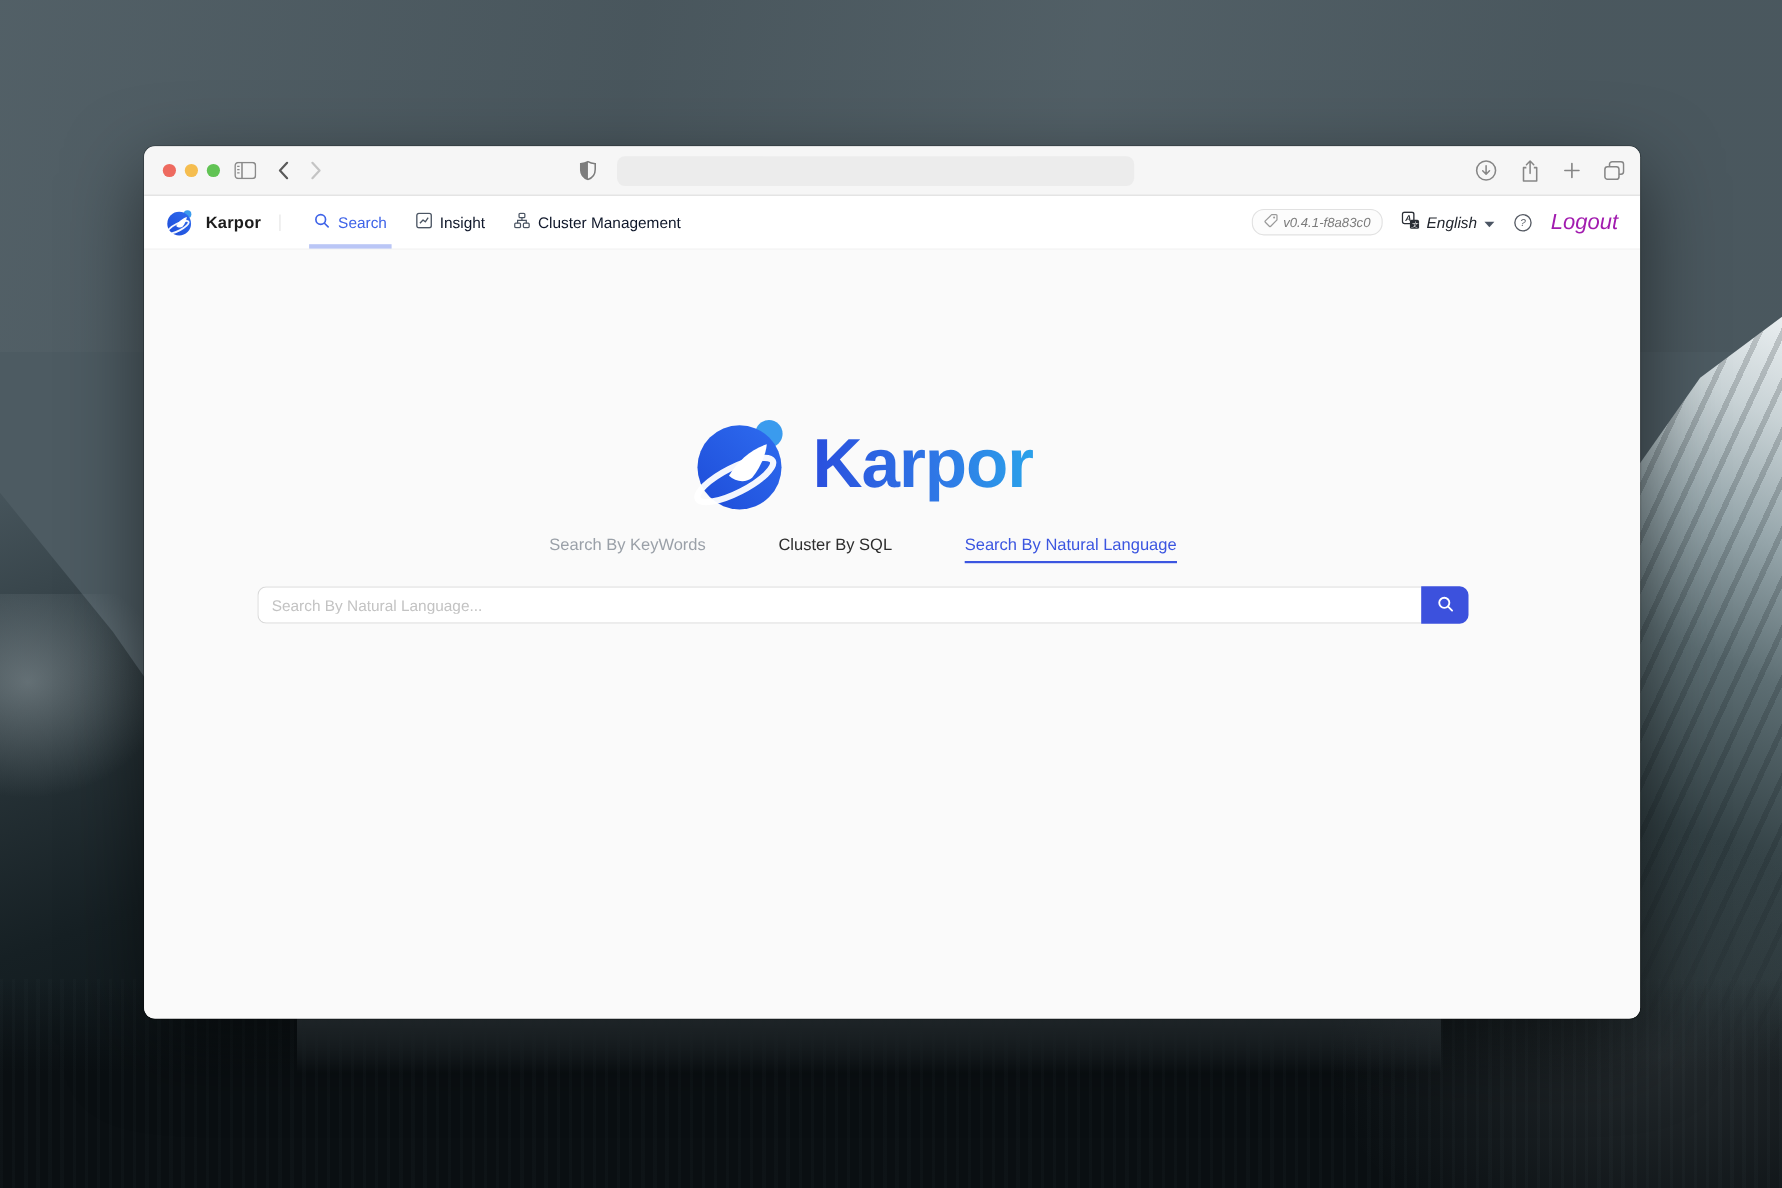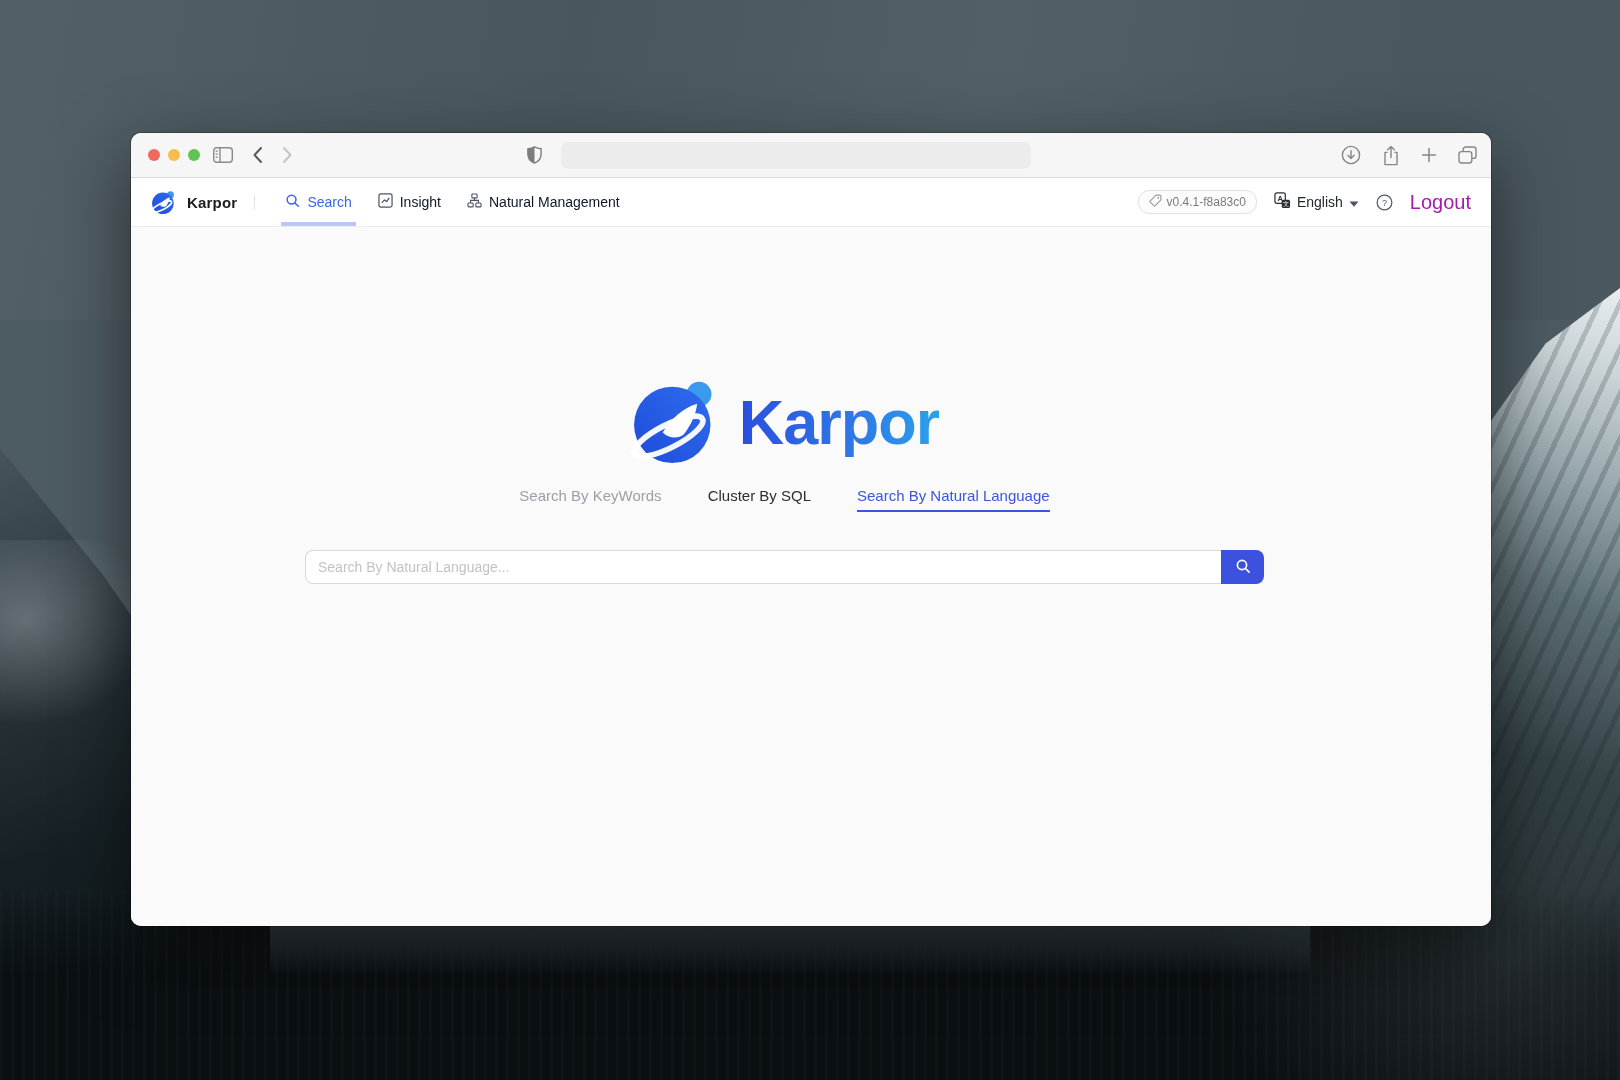--- a/index.html
+++ b/index.html
@@ -55,42 +55,42 @@
     align-items:center;padding:0 20px;position:relative;}
   .brand{display:flex;align-items:center;gap:9px;}
   .brand-name{font-weight:bold;font-size:15px;color:#1c1c1c;letter-spacing:.2px;}
   .vdivider{width:1px;height:15px;background:#e3e3e3;margin:0 17px;}
   .nav{display:flex;height:48px;justify-content:center;}
   .nav-item{display:flex;align-items:center;gap:7px;padding:0 13px;font-size:14px;
     color:#0f172a;position:relative;cursor:pointer;}
   .nav-item.active{color:#3e63e8;}
   .nav-item.active::after{content:"";position:absolute;left:9px;right:9px;bottom:0;height:4px;
     background:#bac6f6;}
-  .appbar-right{margin-left:auto;display:flex;align-items:center;gap:17px;}
+  .appbar-right{margin-left:auto;display:flex;align-items:center;gap:17px;font-style:italic;}
   .version-badge{display:flex;align-items:center;gap:5px;border:1px solid #e1e1e1;
     background:#fcfcfc;border-radius:11px;padding:3px 10px;font-size:12px;color:#7b7b7b;
     cursor:default;}
   .lang{display:flex;align-items:center;gap:6px;font-size:14px;color:#22262e;cursor:pointer;}
   .help-btn{cursor:pointer;display:flex;}
   .logout{color:#a21caf;font-size:20px;cursor:pointer;text-decoration:none;}
 
   
   .main{position:relative;height:700px;background:#fafafa;}
   .hero{position:absolute;left:174px;top:152px;width:959px;display:flex;
     flex-direction:column;align-items:center;}
   .hero-logo{display:flex;align-items:center;gap:13px;height:86px;}
   .hero-word{font-size:63px;font-weight:bold;letter-spacing:-1px;line-height:1.15;
     background:linear-gradient(90deg,#2a4fde 0%,#2f7ae6 60%,#2aa2ea 100%);
     -webkit-background-clip:text;background-clip:text;color:transparent;}
-  .search-tabs{display:flex;gap:46px;margin-top:22px;font-size:15px;}
+  .search-tabs{display:flex;gap:66px;margin-top:22px;font-size:15px;}
   .stab{padding-bottom:6px;cursor:pointer;border-bottom:2px solid transparent;}
   .stab-0{color:#9aa0a8;}
   .stab-1{color:#2d2d2d;}
   .stab.active{color:#3b55e0;border-bottom-color:#3b55e0;}
-  .search-row{display:flex;margin-top:38px;width:959px;height:34px;}
+  .search-row{display:flex;margin-top:21px;width:1101px;height:34px;}
   .search-input{flex:1;border:1px solid #d9d9d9;border-right:none;border-radius:8px 0 0 8px;
     padding:0 12px;font-size:14px;color:#333;background:#fff;outline:none;
     font-family:"Liberation Sans",sans-serif;}
   .search-input::placeholder{color:#c3c3c3;}
   .search-btn{width:43px;border:none;background:#3c51dd;border-radius:0 8px 8px 0;
     display:flex;align-items:center;justify-content:center;cursor:pointer;}
 </style>
 </head>
 <body>
 
@@ -211,21 +211,21 @@
       </div>
       <div class="nav-item">
         <span>
           <svg width="15" height="15" viewBox="0 0 16 16" fill="none" stroke="#4b5563" stroke-width="1.2">
               <rect x="5.2" y="1" width="5.6" height="4.2" rx="1"></rect>
               <rect x="1" y="10.6" width="5.6" height="4.2" rx="1"></rect>
               <rect x="9.4" y="10.6" width="5.6" height="4.2" rx="1"></rect>
               <path d="M8 5.2 V7.9 M3.8 10.6 V7.9 H12.2 V10.6"></path>
             </svg>
         </span>
-        <span>Natural Management</span>
+        <span>Cluster Management</span>
       </div>
     </div>
 
     <div class="appbar-right">
       <div class="version-badge">
         <span>
           <svg width="13" height="13" viewBox="0 0 14 14">
               <path d="M7.6 1.2 H11.9 a0.9 0.9 0 0 1 0.9 0.9 V6.4 L6.7 12.6 a1 1 0 0 1 -1.4 0 L1.4 8.7 a1 1 0 0 1 0 -1.4 Z" fill="none" stroke="#9a9a9a" stroke-width="1.2" stroke-linejoin="round"></path>
               <circle cx="10" cy="4" r="1" fill="#9a9a9a"></circle>
             </svg>

